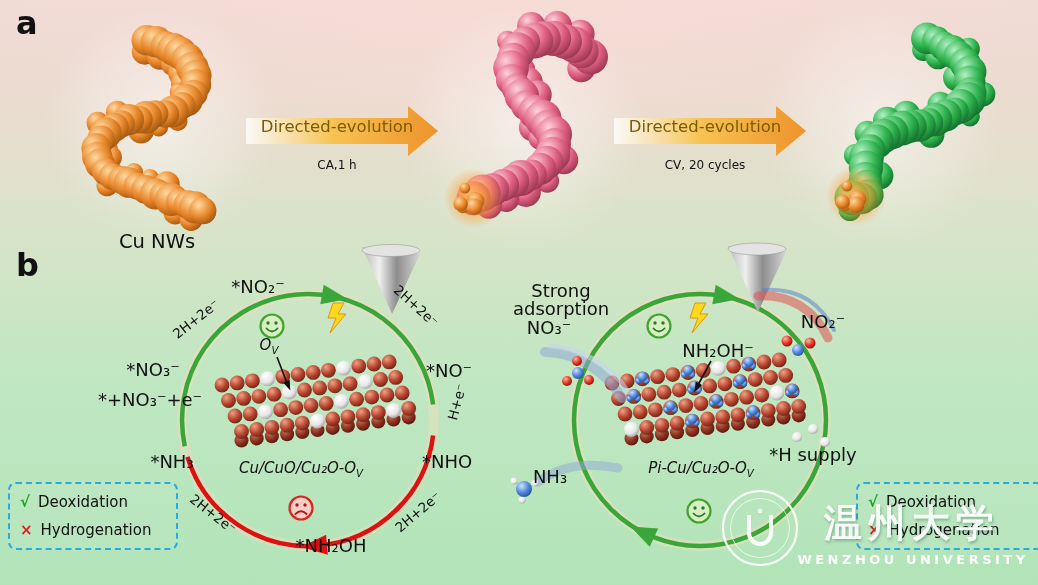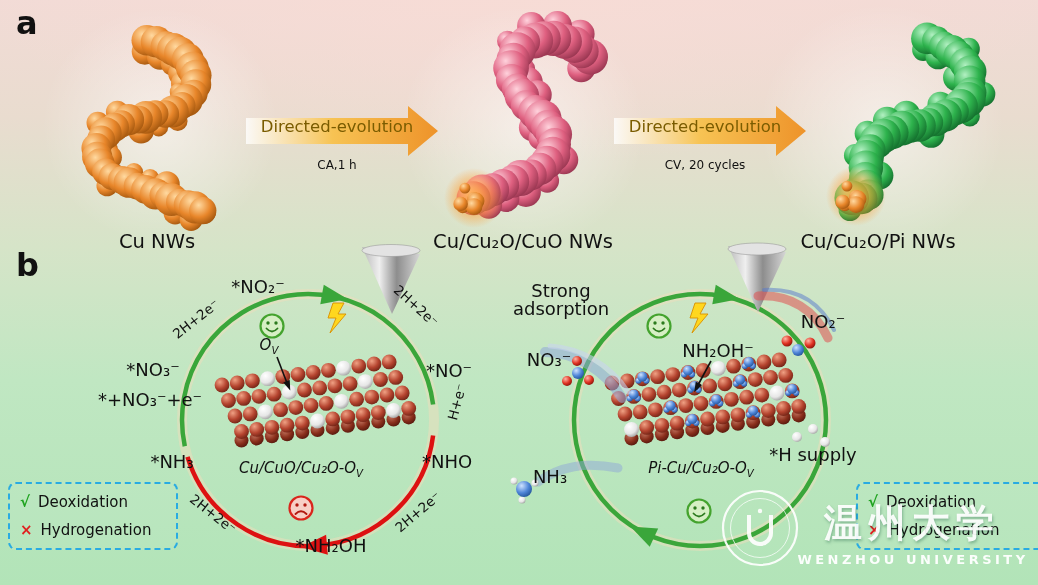--- a/index.html
+++ b/index.html
@@ -549,42 +549,40 @@
 
 <div class="tl panel-letter" style="left:16px;top:4px">a</div>
 <div class="tl panel-letter" style="left:16px;top:246px">b</div>
 
 <div class="t arrowtitle" style="left:337px;top:127px">Directed-evolution</div>
 <div class="t cond" style="left:337px;top:166px">CA,1 h</div>
 <div class="t arrowtitle" style="left:705px;top:127px">Directed-evolution</div>
 <div class="t cond" style="left:705px;top:166px">CV, 20 cycles</div>
 
 <div class="t stage" style="left:157px;top:242px">Cu NWs</div>
-<div class="t stage" style="left:523px;top:242px">Cu/Cu₂O/CuO NWs</div>
-<div class="t stage" style="left:878px;top:242px">Cu/Cu₂O/Pi NWs</div>
 
 <div class="t" style="left:258px;top:287px">*NO₂⁻</div>
 <div class="t rot" style="left:196px;top:319px;--rot:-38deg">2H+2e⁻</div>
 <div class="t" style="left:153px;top:370px">*NO₃⁻</div>
 <div class="t" style="left:150px;top:400px">*+NO₃⁻+e⁻</div>
 <div class="t" style="left:172px;top:462px">*NH₃</div>
 <div class="t rot" style="left:213px;top:514px;--rot:38deg">2H+2e⁻</div>
 <div class="t" style="left:331px;top:546px">*NH₂OH</div>
 <div class="t rot" style="left:418px;top:512px;--rot:-40deg">2H+2e⁻</div>
 <div class="t" style="left:447px;top:462px">*NHO</div>
 <div class="t rot" style="left:457px;top:402px;--rot:-75deg">H+e⁻</div>
 <div class="t" style="left:449px;top:371px">*NO⁻</div>
 <div class="t rot" style="left:416px;top:306px;--rot:42deg">2H+2e⁻</div>
 
 <div class="t mat" style="left:269px;top:347px"><span>O</span><sub>V</sub></div>
 <div class="t mat" style="left:301px;top:470px"><span>Cu/CuO/Cu₂O-O</span><sub>V</sub></div>
 
 <div class="t" style="left:561px;top:291px">Strong</div>
 <div class="t" style="left:561px;top:309px">adsorption</div>
-<div class="t" style="left:549px;top:360px">NO₃⁻</div>
+<div class="t" style="left:549px;top:328px">NO₃⁻</div>
 <div class="t" style="left:823px;top:322px">NO₂⁻</div>
 <div class="t" style="left:550px;top:477px">NH₃</div>
 <div class="t" style="left:718px;top:351px">NH₂OH⁻</div>
 <div class="t" style="left:813px;top:455px">*H supply</div>
 <div class="t mat" style="left:701px;top:470px"><span>Pi-Cu/Cu₂O-O</span><sub>V</sub></div>
 
 <div class="legend" style="left:8px;top:482px;width:146px">
   <div class="lrow">
     <span class="chk">√</span>
     <span>Deoxidation</span>

